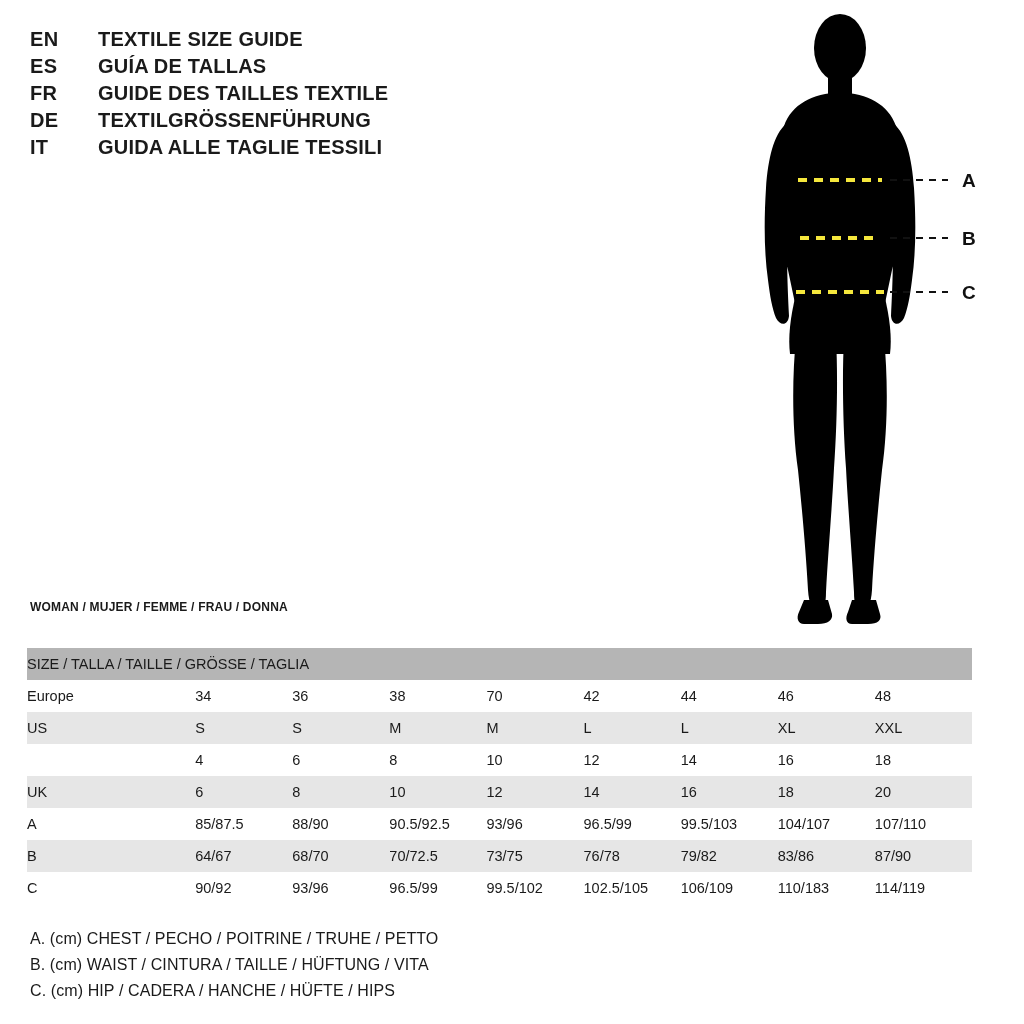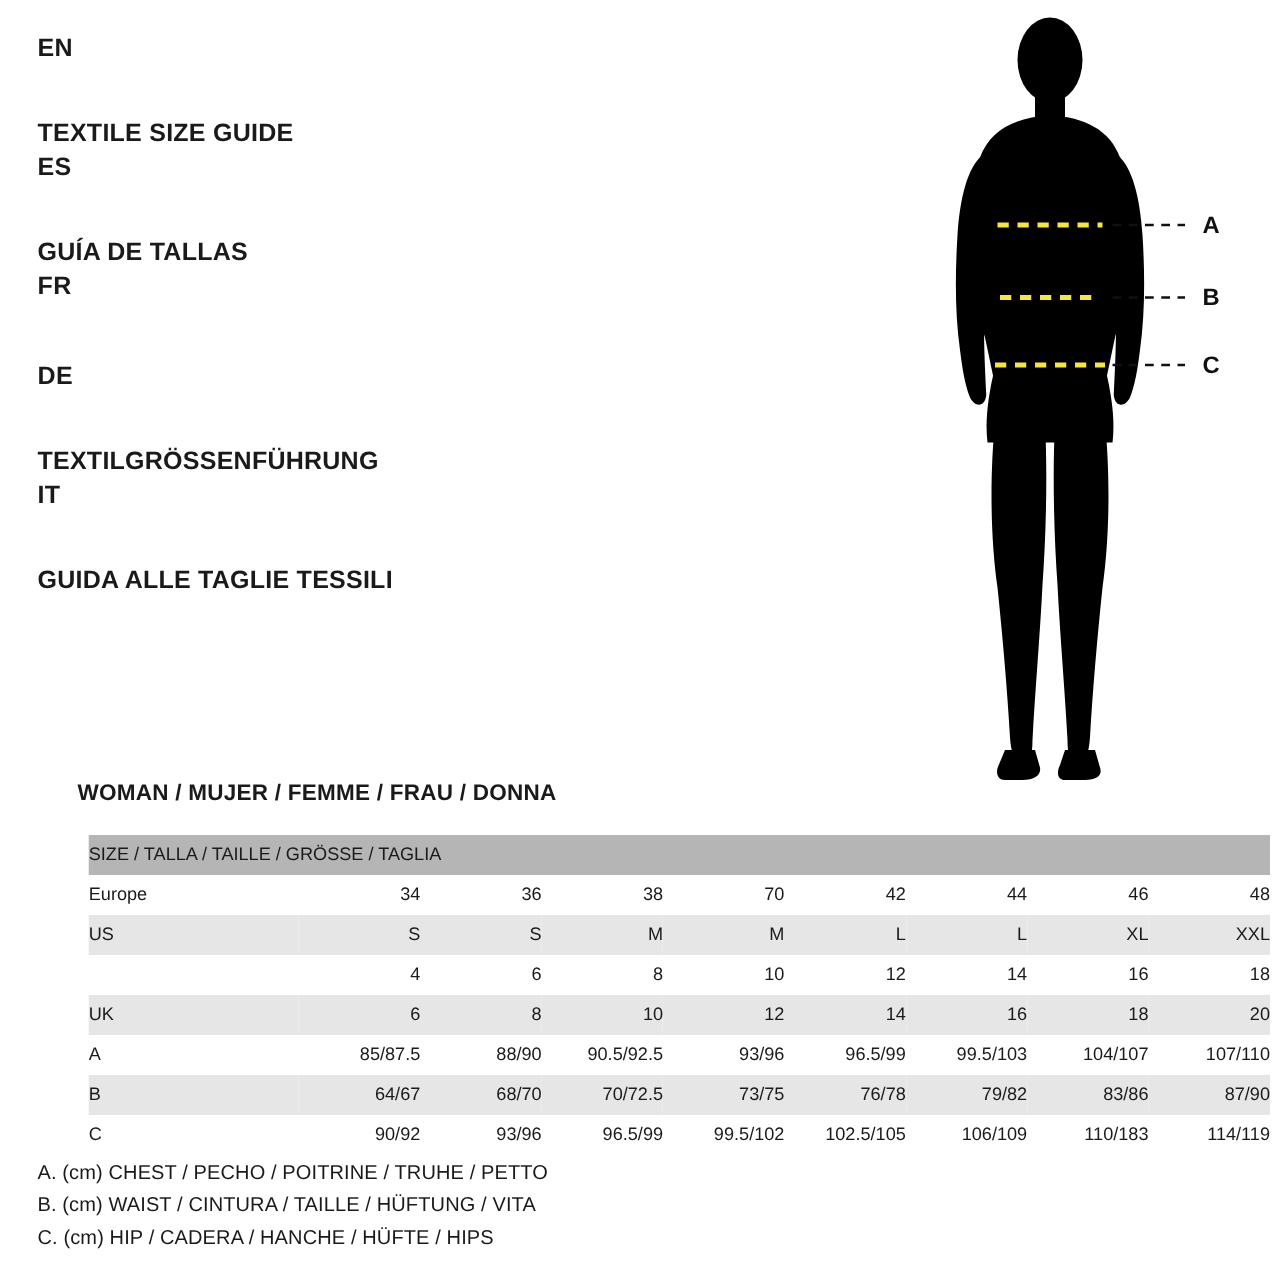--- a/index.html
+++ b/index.html
@@ -20,21 +20,20 @@
   .title-block {
     position: absolute;
     left: 30px;
     top: 28px;
     width: 560px;
   }
   .title-row {
     display: flex;
     align-items: baseline;
     margin-bottom: 4px;
-    flex-direction: column;
   }
   .title-lang {
     width: 68px;
     flex: 0 0 68px;
     font-size: 20px;
     font-weight: bold;
     letter-spacing: 0.3px;
   }
   .title-text {
     font-size: 20px;
@@ -57,33 +56,31 @@
     position: absolute;
     font-size: 19px;
     font-weight: bold;
     color: #111;
   }
 
   
   .section-heading {
     position: absolute;
     left: 30px;
-    top: 624px;
-    font-size: 18px;
+    top: 600px;
+    font-size: 12px;
     font-weight: bold;
     letter-spacing: 0.2px;
-    margin-left: 32px;
   }
 
   .table-wrap {
     position: absolute;
     left: 27px;
-    top: 668px;
+    top: 648px;
     width: 945px;
-    margin-left: 44px;
   }
   table.size-table {
     border-collapse: collapse;
     width: 100%;
     font-size: 14.5px;
   }
   table.size-table td {
     padding: 5px 0 5px 0;
     height: 22px;
   }
@@ -94,21 +91,21 @@
     padding-left: 8px;
   }
   .row-light td { background: #ffffff; }
   .row-grey td { background: #e6e6e6; }
   td.label-cell {
     padding-left: 8px;
     text-align: left;
     width: 168px;
   }
   td.val-cell {
-    text-align: right;
+    text-align: left;
     width: 97px;
   }
 
   
   .legend {
     position: absolute;
     left: 30px;
     top: 930px;
     font-size: 16px;
   }
@@ -121,20 +118,21 @@
   <div class="title-row">
     <span class="title-lang">EN</span>
     <span class="title-text">TEXTILE SIZE GUIDE</span>
   </div>
   <div class="title-row">
     <span class="title-lang">ES</span>
     <span class="title-text">GUÍA DE TALLAS</span>
   </div>
   <div class="title-row">
     <span class="title-lang">FR</span>
+    <span class="title-text">GUIDE DES TAILLES TEXTILE</span>
   </div>
   <div class="title-row">
     <span class="title-lang">DE</span>
     <span class="title-text">TEXTILGRÖSSENFÜHRUNG</span>
   </div>
   <div class="title-row">
     <span class="title-lang">IT</span>
     <span class="title-text">GUIDA ALLE TAGLIE TESSILI</span>
   </div>
 </div>

